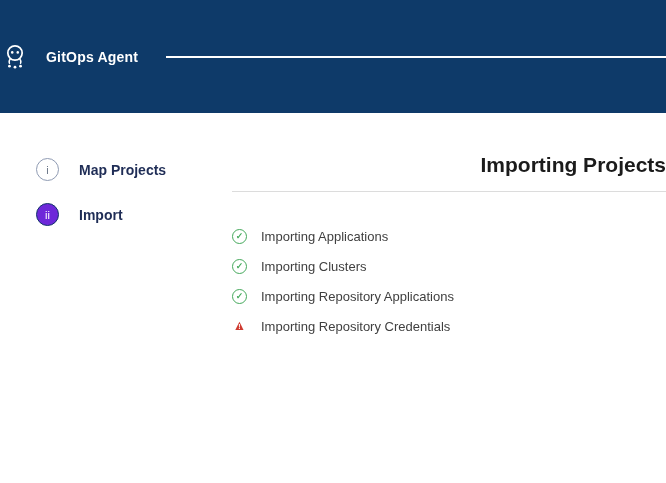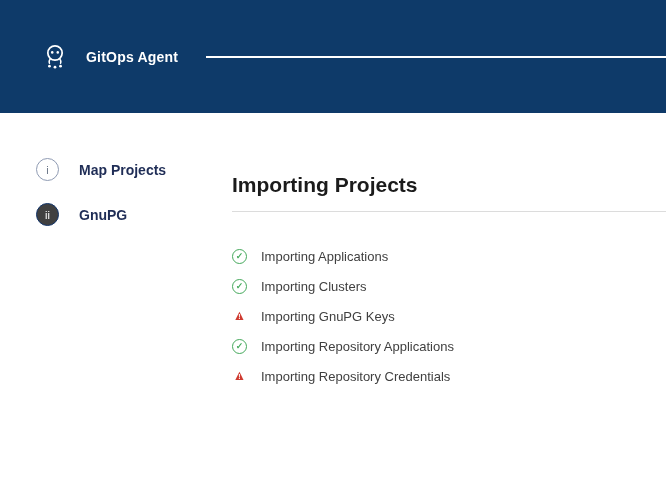--- a/index.html
+++ b/index.html
@@ -10,21 +10,20 @@
     overflow: hidden;
   }
   .page { width: 666px; height: 483px; display: flex; flex-direction: column; }
 
   
   .header {
     height: 113px;
     background: #0e3a69;
     display: flex;
     align-items: center;
-    padding-left: 40px;
     flex-shrink: 0;
   }
   .logo {
     width: 30px; height: 30px;
     display: inline-flex; align-items: center; justify-content: center;
     margin-right: 16px;
   }
   .app-title {
     color: #ffffff;
     font-size: 14px;
@@ -65,33 +64,34 @@
     font-size: 11px;
     margin-right: 20px;
     flex-shrink: 0;
   }
   .step-circle.inactive {
     border: 1px solid #8f9bb3;
     color: #6b7688;
     background: #ffffff;
   }
   .step-circle.active {
-    background: #404040;
+    background: #6d28d9;
     color: #ffffff;
     border: 1px solid #12356b;
   }
   .step-label {
     color: #1f2d56;
     font-size: 14px;
     font-weight: 600;
   }
 
   .main {
     flex: 1;
-    padding-top: 60px;
+    padding-top: 40px;
+    text-align: right;
   }
   .page-title {
     font-size: 21px;
     font-weight: 700;
     color: #1b1b1b;
     margin-bottom: 14px;
   }
   .title-rule {
     height: 1px;
     background: #dcdcdc;
@@ -172,45 +172,41 @@
 
   <div class="content">
 
     <div class="sidebar">
       <div class="step">
         <span class="step-circle inactive">i</span>
         <span class="step-label">Map Projects</span>
       </div>
       <div class="step">
         <span class="step-circle active">ii</span>
-        <span class="step-label">GnuPG</span>
+        <span class="step-label">Import</span>
       </div>
     </div>
 
     <div class="main">
       <h1 class="page-title">Importing Projects</h1>
       <div class="title-rule"></div>
 
       <div class="status-list">
 
         <div class="status-row">
           <span class="status-icon" data-status="success"></span>
           <span class="status-label">Importing Applications</span>
         </div>
 
 
         <div class="status-row">
           <span class="status-icon" data-status="success"></span>
           <span class="status-label">Importing Clusters</span>
         </div>
 
-        <div class="status-row">
-          <span class="status-icon" data-status="error"></span>
-          <span class="status-label">Importing GnuPG Keys</span>
-        </div>
 
         <div class="status-row">
           <span class="status-icon" data-status="success"></span>
           <span class="status-label">Importing Repository Applications</span>
         </div>
 
         <div class="status-row">
           <span class="status-icon" data-status="error"></span>
           <span class="status-label">Importing Repository Credentials</span>
         </div>

